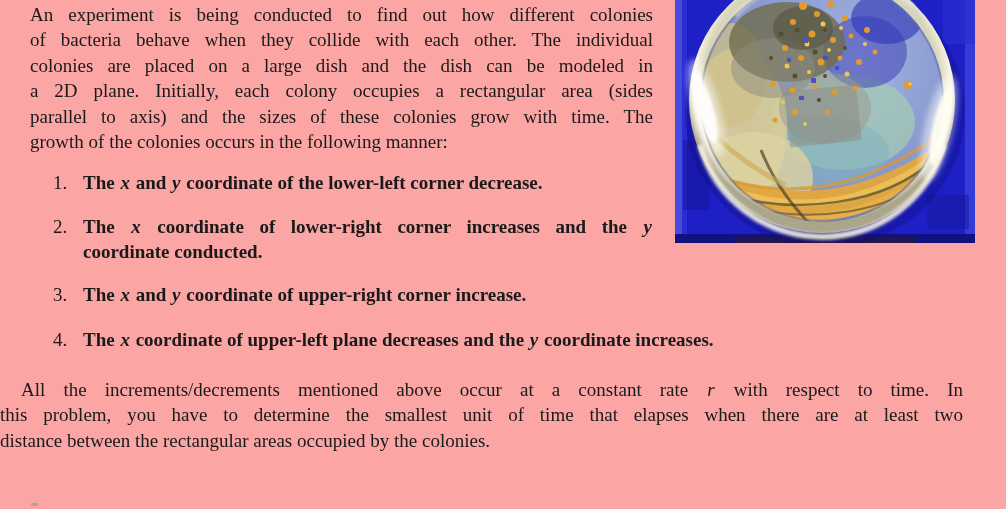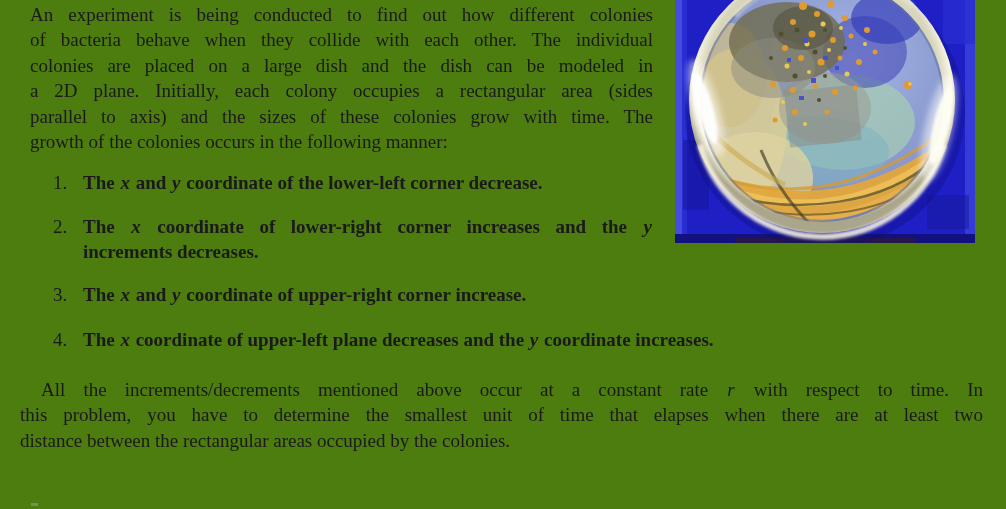--- a/index.html
+++ b/index.html
@@ -1,17 +1,17 @@
 <!DOCTYPE html>
 <html><head>
 <meta charset="utf-8">
 <style>
   html,body { margin:0; padding:0; background:#ffffff; }
   .page {
-    position:relative; width:1006px; height:509px; background:#4d7c0f;
+    position:relative; width:1006px; height:509px; background:#fca5a5;
     font-family:"Liberation Serif", serif; color:#1a1a1a; overflow:hidden;
     -webkit-font-smoothing:antialiased;
   }
   .textblock { position:absolute; font-size:19px; line-height:25.4px; }
   .line { text-align:justify; text-align-last:justify; }
   .line.last { text-align:right; text-align-last:left; white-space:nowrap; }
   .math { font-style:italic; padding:0 1px; }
   .rule-item { position:absolute; left:53px; display:flex; font-size:19px; line-height:25.4px; }
   .rule-item .num { width:30px; flex:0 0 30px; }
   .rule-item .lines { width:570px;font-weight:bold; }
@@ -40,39 +40,39 @@
     <div class="num">1.</div>
     <div class="lines">
         <div class="line last"><span>The </span><span class="math">x</span><span> and </span><span class="math">y</span><span> coordinate of the lower-left corner decrease.</span></div>
       </div>
   </div>
 
   <div class="rule-item" style="top:214px;">
     <div class="num">2.</div>
     <div class="lines">
         <div class="line"><span>The </span><span class="math">x</span><span> coordinate of lower-right corner increases and the </span><span class="math">y</span></div>
-        <div class="line last"><span>increments decreases.</span></div>
+        <div class="line last"><span>coordinate conducted.</span></div>
       </div>
   </div>
 
   <div class="rule-item" style="top:282px;">
     <div class="num">3.</div>
     <div class="lines">
         <div class="line last"><span>The </span><span class="math">x</span><span> and </span><span class="math">y</span><span> coordinate of upper-right corner increase.</span></div>
       </div>
   </div>
 
   <div class="rule-item" style="top:327px;">
     <div class="num">4.</div>
     <div class="lines">
         <div class="line last"><span>The </span><span class="math">x</span><span> coordinate of upper-left plane decreases and the </span><span class="math">y</span><span> coordinate increases.</span></div>
       </div>
   </div>
 
-  <div class="textblock" style="left:20px; top:377px; width:963px;">
+  <div class="textblock" style="left:0; top:377px; width:963px;">
       <div class="line" style="text-indent: 21px;"><span>All the increments/decrements mentioned above occur at a constant rate </span><span class="math">r</span><span> with respect to time. In</span></div>
       <div class="line"><span>this problem, you have to determine the smallest unit of time that elapses when there are at least two</span></div>
       <div class="line last"><span>distance between the rectangular areas occupied by the colonies.</span></div>
     </div>
 
   <div class="figure">
     <svg width="300" height="243" viewBox="0 0 300 243">
       <defs>
         <radialGradient id="agar" cx="0.62" cy="0.34" r="0.75">
           <stop offset="0" stop-color="#a9b6e2"></stop>

